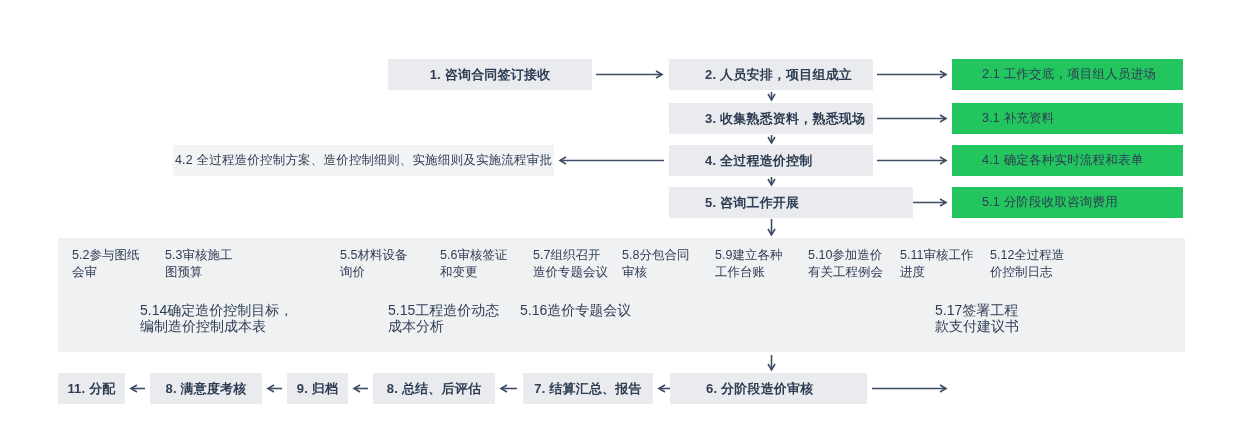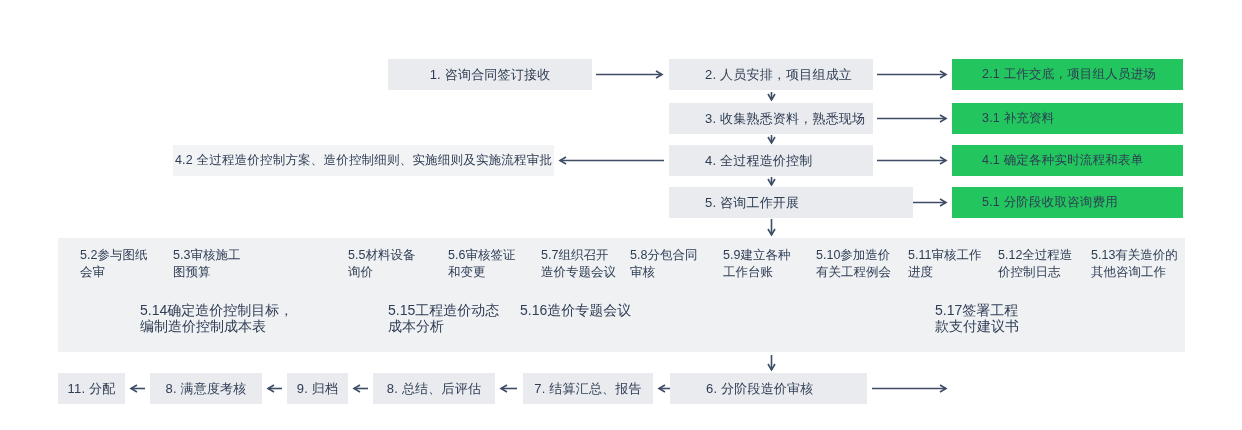--- a/index.html
+++ b/index.html
@@ -12,21 +12,21 @@
     overflow:hidden;
   }
   .node{
     position:absolute;
     height:31px;
     background:#e9ebee;
     display:flex;
     align-items:center;
     justify-content:center;
     font-size:13px;
-    font-weight:400;
+    font-weight:700;
     white-space:nowrap;
     box-sizing:border-box;
     letter-spacing:0.2px;
   }
   .node.leftpad{
     justify-content:flex-start;
     padding-left:36px;
   }
   .node.side{
     background:#22c55e;
@@ -45,21 +45,20 @@
     left:58px;top:238px;width:1127px;height:114px;
     background:#eff1f3;
   }
   .band-item{
     position:absolute;
     top:247px;
     font-size:12.5px;
     line-height:17px;
     white-space:pre-line;
     font-weight:400;
-    margin-left:8px;
   }
   .sub-item{
     position:absolute;
     top:302px;
     font-size:14px;
     line-height:16px;
     white-space:pre-line;
     font-weight:400;
   }
   svg#connectors{
@@ -142,22 +141,20 @@
   <div class="band-item" style="left:622px;width:88px">5.8分包合同
 审核</div>
   <div class="band-item" style="left:715px;width:88px">5.9建立各种
 工作台账</div>
   <div class="band-item" style="left:808px;width:94px">5.10参加造价
 有关工程例会</div>
   <div class="band-item" style="left:900px;width:90px">5.11审核工作
 进度</div>
   <div class="band-item" style="left:990px;width:90px">5.12全过程造
 价控制日志</div>
-  <div class="band-item" style="left:1083px;width:96px">5.13有关造价的
-其他咨询工作</div>
 
   <div class="sub-item" style="left:140px;width:170px">5.14确定造价控制目标，
 编制造价控制成本表</div>
   <div class="sub-item" style="left:388px;width:115px">5.15工程造价动态
 成本分析</div>
   <div class="sub-item" style="left:520px;width:130px">5.16造价专题会议</div>
   <div class="sub-item" style="left:935px;width:90px">5.17签署工程
 款支付建议书</div>
 
   <div class="node leftpad" style="left:670px;top:373px;width:197px">6. 分阶段造价审核</div>

